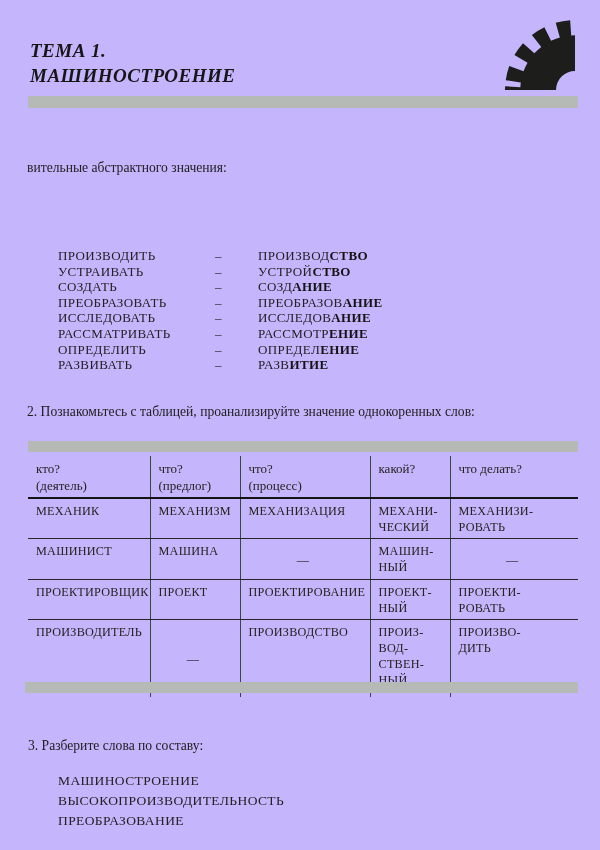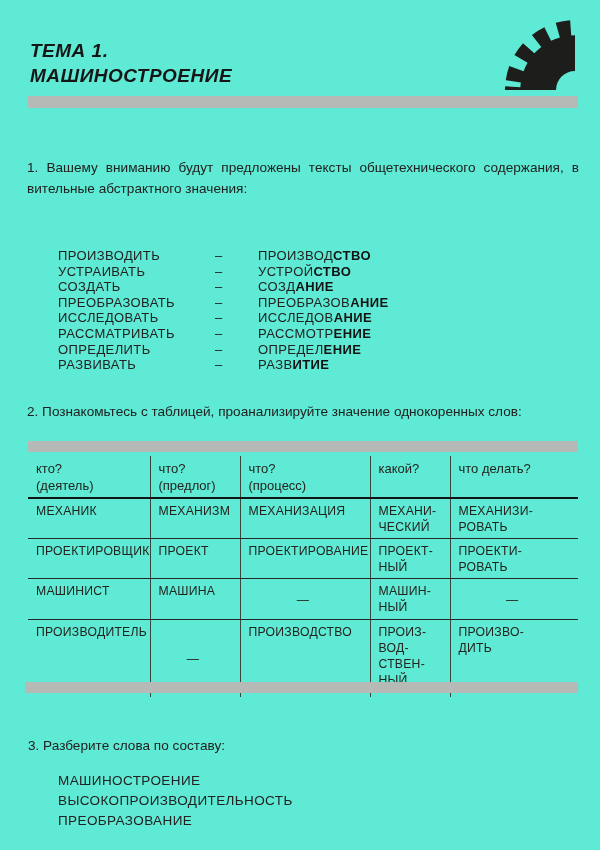--- a/index.html
+++ b/index.html
@@ -1,20 +1,20 @@
 <!DOCTYPE html>
 <html><head>
 <meta charset="utf-8">
 <style>
   html,body{margin:0;padding:0;background:#e8e8e6;}
   .page{
     position:relative;
     width:600px;height:850px;
-    background:#5eead4;
-    font-family:Liberation Sans, sans-serif;
+    background:#c4b5fd;
+    font-family:Liberation Serif, serif;
     color:#1e1e1e;
     overflow:hidden;
   }
   
   .title{
     position:absolute;left:30px;top:38px;
     font-style:italic;font-weight:bold;
     font-size:19px;line-height:25px;letter-spacing:.5px;
     color:#161616;
   }
@@ -100,21 +100,20 @@
       L 8.1 95.2
       L 7.8 100
       L 75 100
       A 25 25 0 0 1 100 75
       Z"></path>
   </svg>
 
   <div class="bar bar-top"></div>
 
   <div class="intro1">
-    <div class="jline">1. Вашему вниманию будут предложены тексты общетехнического содержания, в</div>
     <div>вительные абстрактного значения:</div>
   </div>
 
   <div class="pairs">
     <div class="pair-row">
       <span>ПРОИЗВОДИТЬ</span>
       <span>–</span>
       <span><span>ПРОИЗВОД</span><span class="sfx">СТВО</span></span>
     </div>
     <div class="pair-row">
@@ -179,36 +178,36 @@
     </tr>
     <tr class="r rw1">
       <td>МЕХАНИК</td>
       <td>МЕХАНИЗМ</td>
       <td>МЕХАНИЗАЦИЯ</td>
       <td>МЕХАНИ-
 ЧЕСКИЙ</td>
       <td>МЕХАНИЗИ-
 РОВАТЬ</td>
     </tr>
+    <tr class="r rw2">
+      <td>МАШИНИСТ</td>
+      <td>МАШИНА</td>
+      <td class="dash">—</td>
+      <td>МАШИН-
+НЫЙ</td>
+      <td class="dash">—</td>
+    </tr>
     <tr class="r rw3">
       <td>ПРОЕКТИРОВЩИК</td>
       <td>ПРОЕКТ</td>
       <td>ПРОЕКТИРОВАНИЕ</td>
       <td>ПРОЕКТ-
 НЫЙ</td>
       <td>ПРОЕКТИ-
 РОВАТЬ</td>
-    </tr>
-    <tr class="r rw2">
-      <td>МАШИНИСТ</td>
-      <td>МАШИНА</td>
-      <td class="dash">—</td>
-      <td>МАШИН-
-НЫЙ</td>
-      <td class="dash">—</td>
     </tr>
     <tr class="rw4">
       <td>ПРОИЗВОДИТЕЛЬ</td>
       <td class="dash">—</td>
       <td>ПРОИЗВОДСТВО</td>
       <td>ПРОИЗ-
 ВОД-
 СТВЕН-
 НЫЙ</td>
       <td>ПРОИЗВО-

